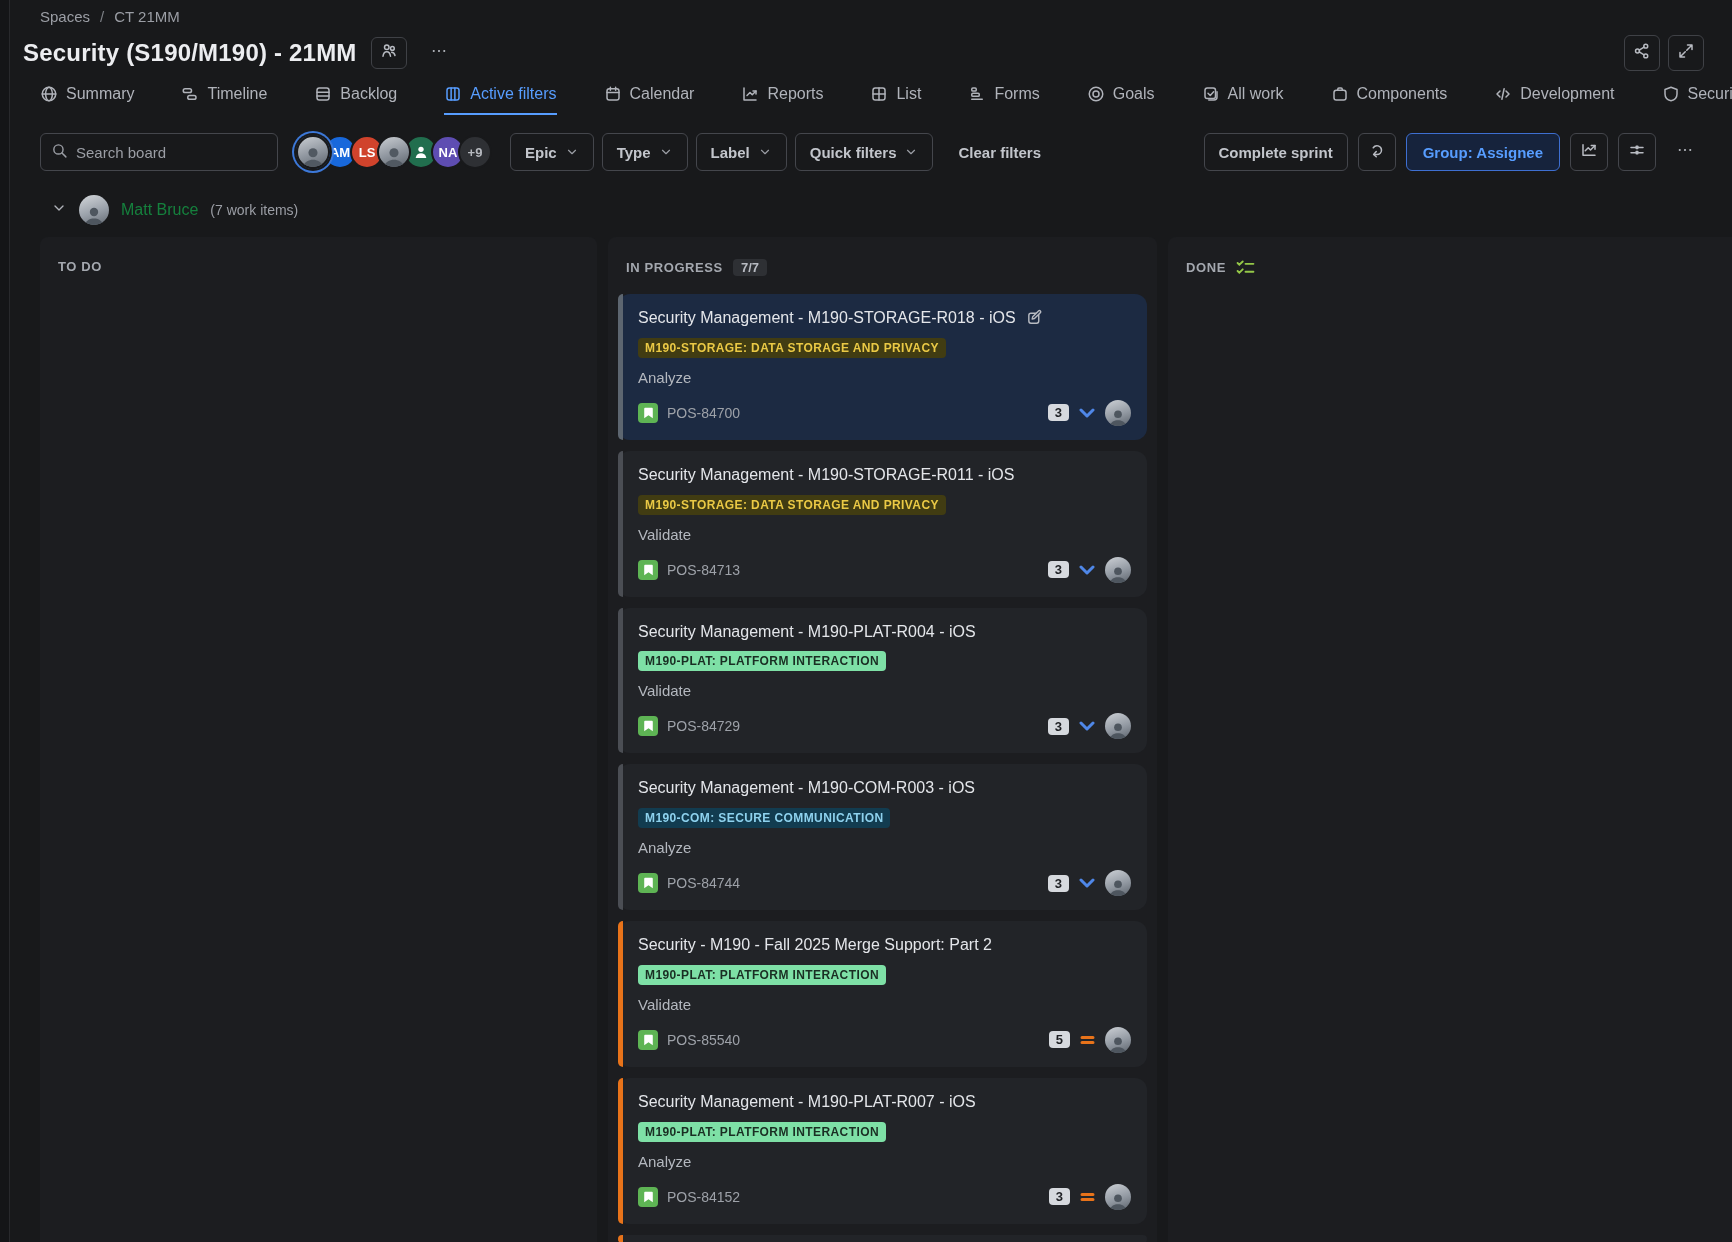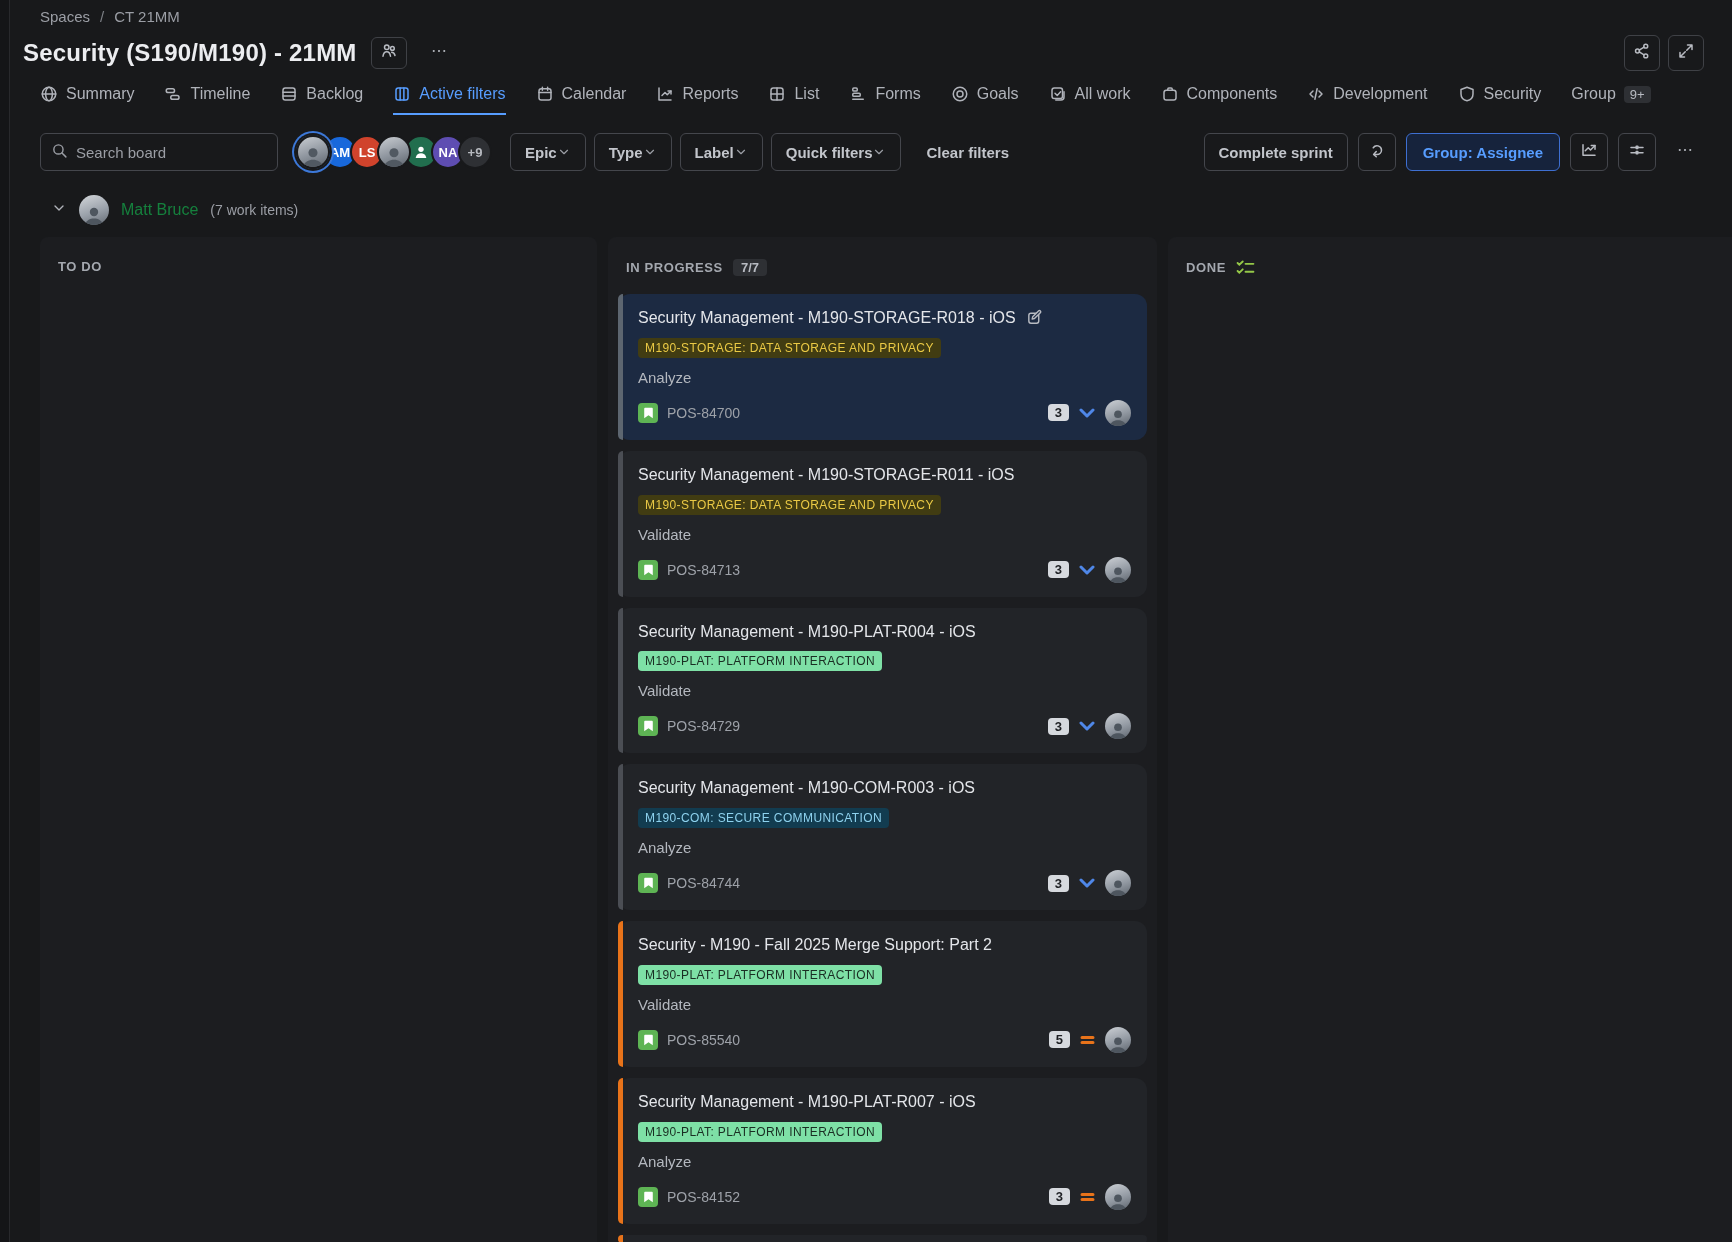--- a/index.html
+++ b/index.html
@@ -19,42 +19,42 @@
   .title-row { display:flex; align-items:center; padding:10px 28px 0 12px; }
   .page-title { font-size:24px; font-weight:bold; color:#ecedf0; letter-spacing:0.2px; }
   .icon-btn { display:inline-flex; align-items:center; justify-content:center; width:36px; height:32px;
               border:1px solid #3f4146; border-radius:6px; background:transparent; color:#b8bbc2; cursor:pointer; }
   .icon-btn.borderless { border-color:transparent; }
   .title-row .icon-btn { margin-left:14px; }
   .title-right { margin-left:auto; display:flex; gap:8px; }
   .title-right .icon-btn { margin-left:0; width:36px; height:36px; }
 
   
-  .tabs { display:flex; align-items:center; gap:30px; padding:14px 28px 0 29px; height:44px; }
+  .tabs { display:flex; align-items:center; gap:47px; padding:14px 28px 0 29px; height:44px; }
   .tab { display:flex; align-items:center; gap:8px; font-size:16px; color:#b0b3ba; cursor:pointer;
          padding-bottom:10px; border-bottom:2px solid transparent; white-space:nowrap; }
   .tab svg { flex:0 0 auto; }
   .tab.active { color:#579dff; border-bottom-color:#579dff; }
   .tab .tab-badge { background:#2e3034; color:#b8bbc2; font-size:13px; padding:1px 6px; border-radius:4px; }
 
   
   .filter-bar { display:flex; align-items:center; padding:18px 28px 0 29px; gap:10px; }
   .search-box { display:flex; align-items:center; gap:8px; width:238px; height:38px; border:1px solid #44464c;
                 border-radius:6px; padding:0 10px; color:#9b9ea5; }
   .search-box input { background:transparent; border:none; outline:none; color:#d6d9de; font-size:15px;
                       font-family:"Liberation Sans", sans-serif; width:100%; }
   .search-box input::placeholder { color:#9b9ea5; }
   .avatar-stack { display:flex; align-items:center; margin-left:8px; }
   .avatar { width:34px; height:34px; border-radius:50%; display:flex; align-items:center; justify-content:center;
             font-size:13px; font-weight:bold; color:#fff; margin-left:-7px; border:2px solid #18191b; cursor:pointer; }
   .avatar:first-child { margin-left:0; }
   .avatar.ring { box-shadow:0 0 0 2px #18191b, 0 0 0 4px #3c78d8; }
   .avatar.photo { background:linear-gradient(160deg,#c9cdd2 0%,#8d949d 55%,#5d646d 100%); position:relative; overflow:hidden; }
   .avatar.photo svg { position:absolute; bottom:-2px; }
-  .drop-btn, .text-btn, .solid-btn { height:38px; display:inline-flex; align-items:center; padding:0 14px;
+  .drop-btn, .text-btn, .solid-btn { height:38px; display:inline-flex; align-items:center; gap:8px; padding:0 14px;
         border-radius:6px; border:1px solid #44464c; color:#c2c5cb; font-size:15px; font-weight:bold;
         background:transparent; cursor:pointer; white-space:nowrap; }
   .drop-btn { margin-left:8px; }
   .text-btn { border-color:transparent; font-weight:bold; }
   .filter-right { margin-left:auto; display:flex; align-items:center; gap:10px; }
   .sq-btn { width:38px; height:38px; display:inline-flex; align-items:center; justify-content:center;
             border:1px solid #44464c; border-radius:6px; color:#b8bbc2; cursor:pointer; }
   .sq-btn.borderless { border-color:transparent; }
   .group-btn { height:38px; display:inline-flex; align-items:center; padding:0 16px; border-radius:6px;
                border:1px solid #3e6fd1; background:#16233c; color:#579dff; font-size:15px; font-weight:bold; cursor:pointer; }
@@ -82,21 +82,21 @@
   
   .card { background:#222428; border-radius:12px; position:relative; padding:14px 16px 14px 20px; cursor:pointer; }
   .card::before { content:""; position:absolute; left:0; top:0; bottom:0; width:5px; border-radius:8px 0 0 8px; background:#4b4e54; }
   .card.accent-orange::before { background:#e8731a; }
   .card.selected { background:#1c2a42; }
   .card.selected::before { background:#5d6670; }
   .card.partial { height:8px; padding:0; }
   .card-title-row { display:flex; align-items:flex-start; gap:10px; }
   .card-title { font-size:16px; color:#e4e6ea; line-height:1.3; }
   .card-edit { color:#b8bbc2; display:flex; margin-top:1px; cursor:pointer; }
-  .card-label { display:inline-block; margin-top:9px; font-size:12px; font-weight:normal; letter-spacing:0.4px;
+  .card-label { display:inline-block; margin-top:9px; font-size:12px; font-weight:bold; letter-spacing:0.4px;
                 padding:3px 7px; border-radius:4px; }
   .card-label.yellow { background:#413c12; color:#eac945; }
   .card-label.green  { background:#7ee0a6; color:#1a2e23; }
   .card-label.blue   { background:#123c50; color:#8ed2ee; }
   .card-status { margin-top:11px; font-size:15px; color:#b4b8bf; }
   .card-footer { margin-top:14px; display:flex; align-items:center; }
   .story-icon { width:20px; height:20px; border-radius:4px; background:#5eb454; display:inline-flex;
                 align-items:center; justify-content:center; }
   .card-key { margin-left:9px; font-size:14px; color:#9da1a8; }
   .footer-right { margin-left:auto; display:flex; align-items:center; gap:10px; }

